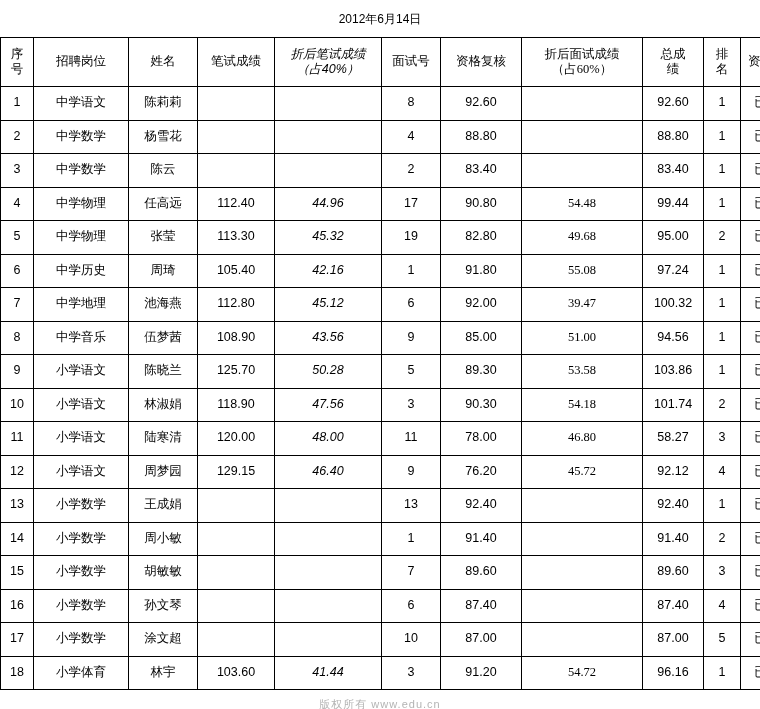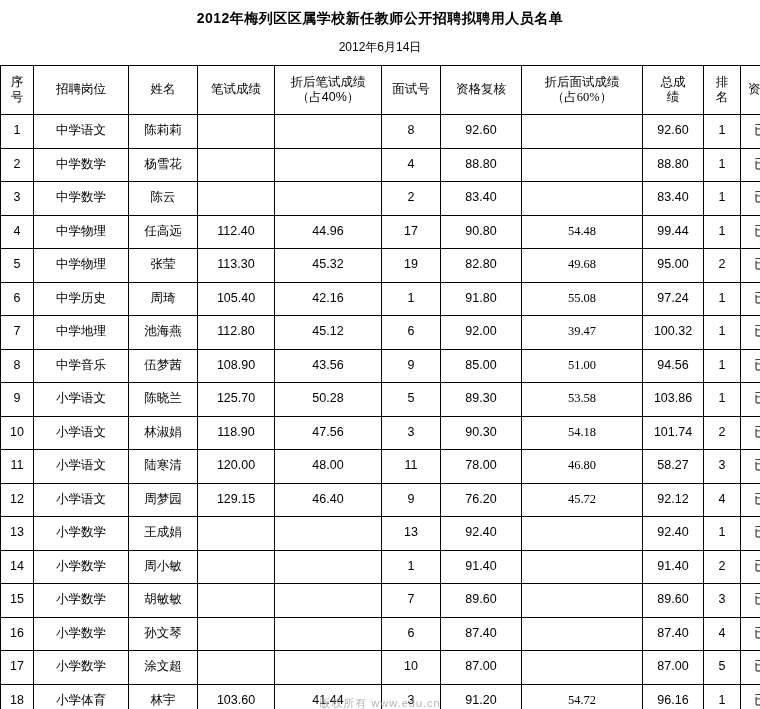--- a/index.html
+++ b/index.html
@@ -58,21 +58,21 @@
     height: 32.5px;
   }
   .hdr-two-line {
     display: block;
     line-height: 1.2;
   }
   .col-seq    { width: 30px; }
   .col-post   { width: 92px; }
   .col-name   { width: 66px; }
   .col-bishi  { width: 74px; }
-  .col-zhehou-bi { width: 104px; }
+  .col-zhehou-bi { width: 104px; font-style: italic; }
   .col-msno   { width: 56px; }
   .col-mianshi{ width: 78px; }
   .col-zhehou-ms { width: 118px; font-family: Liberation Serif, serif; }
   .col-total  { width: 58px; }
   .col-rank   { width: 34px; }
   .col-check  { width: 62px; }
 
   .watermark {
     position: absolute;
     left: 0;
@@ -84,21 +84,20 @@
     opacity: 0.75;
     pointer-events: none;
     letter-spacing: 1px;
   }
 </style>
 </head>
 <body>
 
 <div class="page">
 
-  <div class="doc-title">2012年梅列区区属学校新任教师公开招聘拟聘用人员名单</div>
   <div class="doc-date">2012年6月14日</div>
 
   <table class="main">
     <thead>
       <tr>
         <td class="col-seq">
           <span class="hdr-two-line">序</span>
           <span class="hdr-two-line">号</span>
         </td>
         <td class="col-post">招聘岗位</td>

